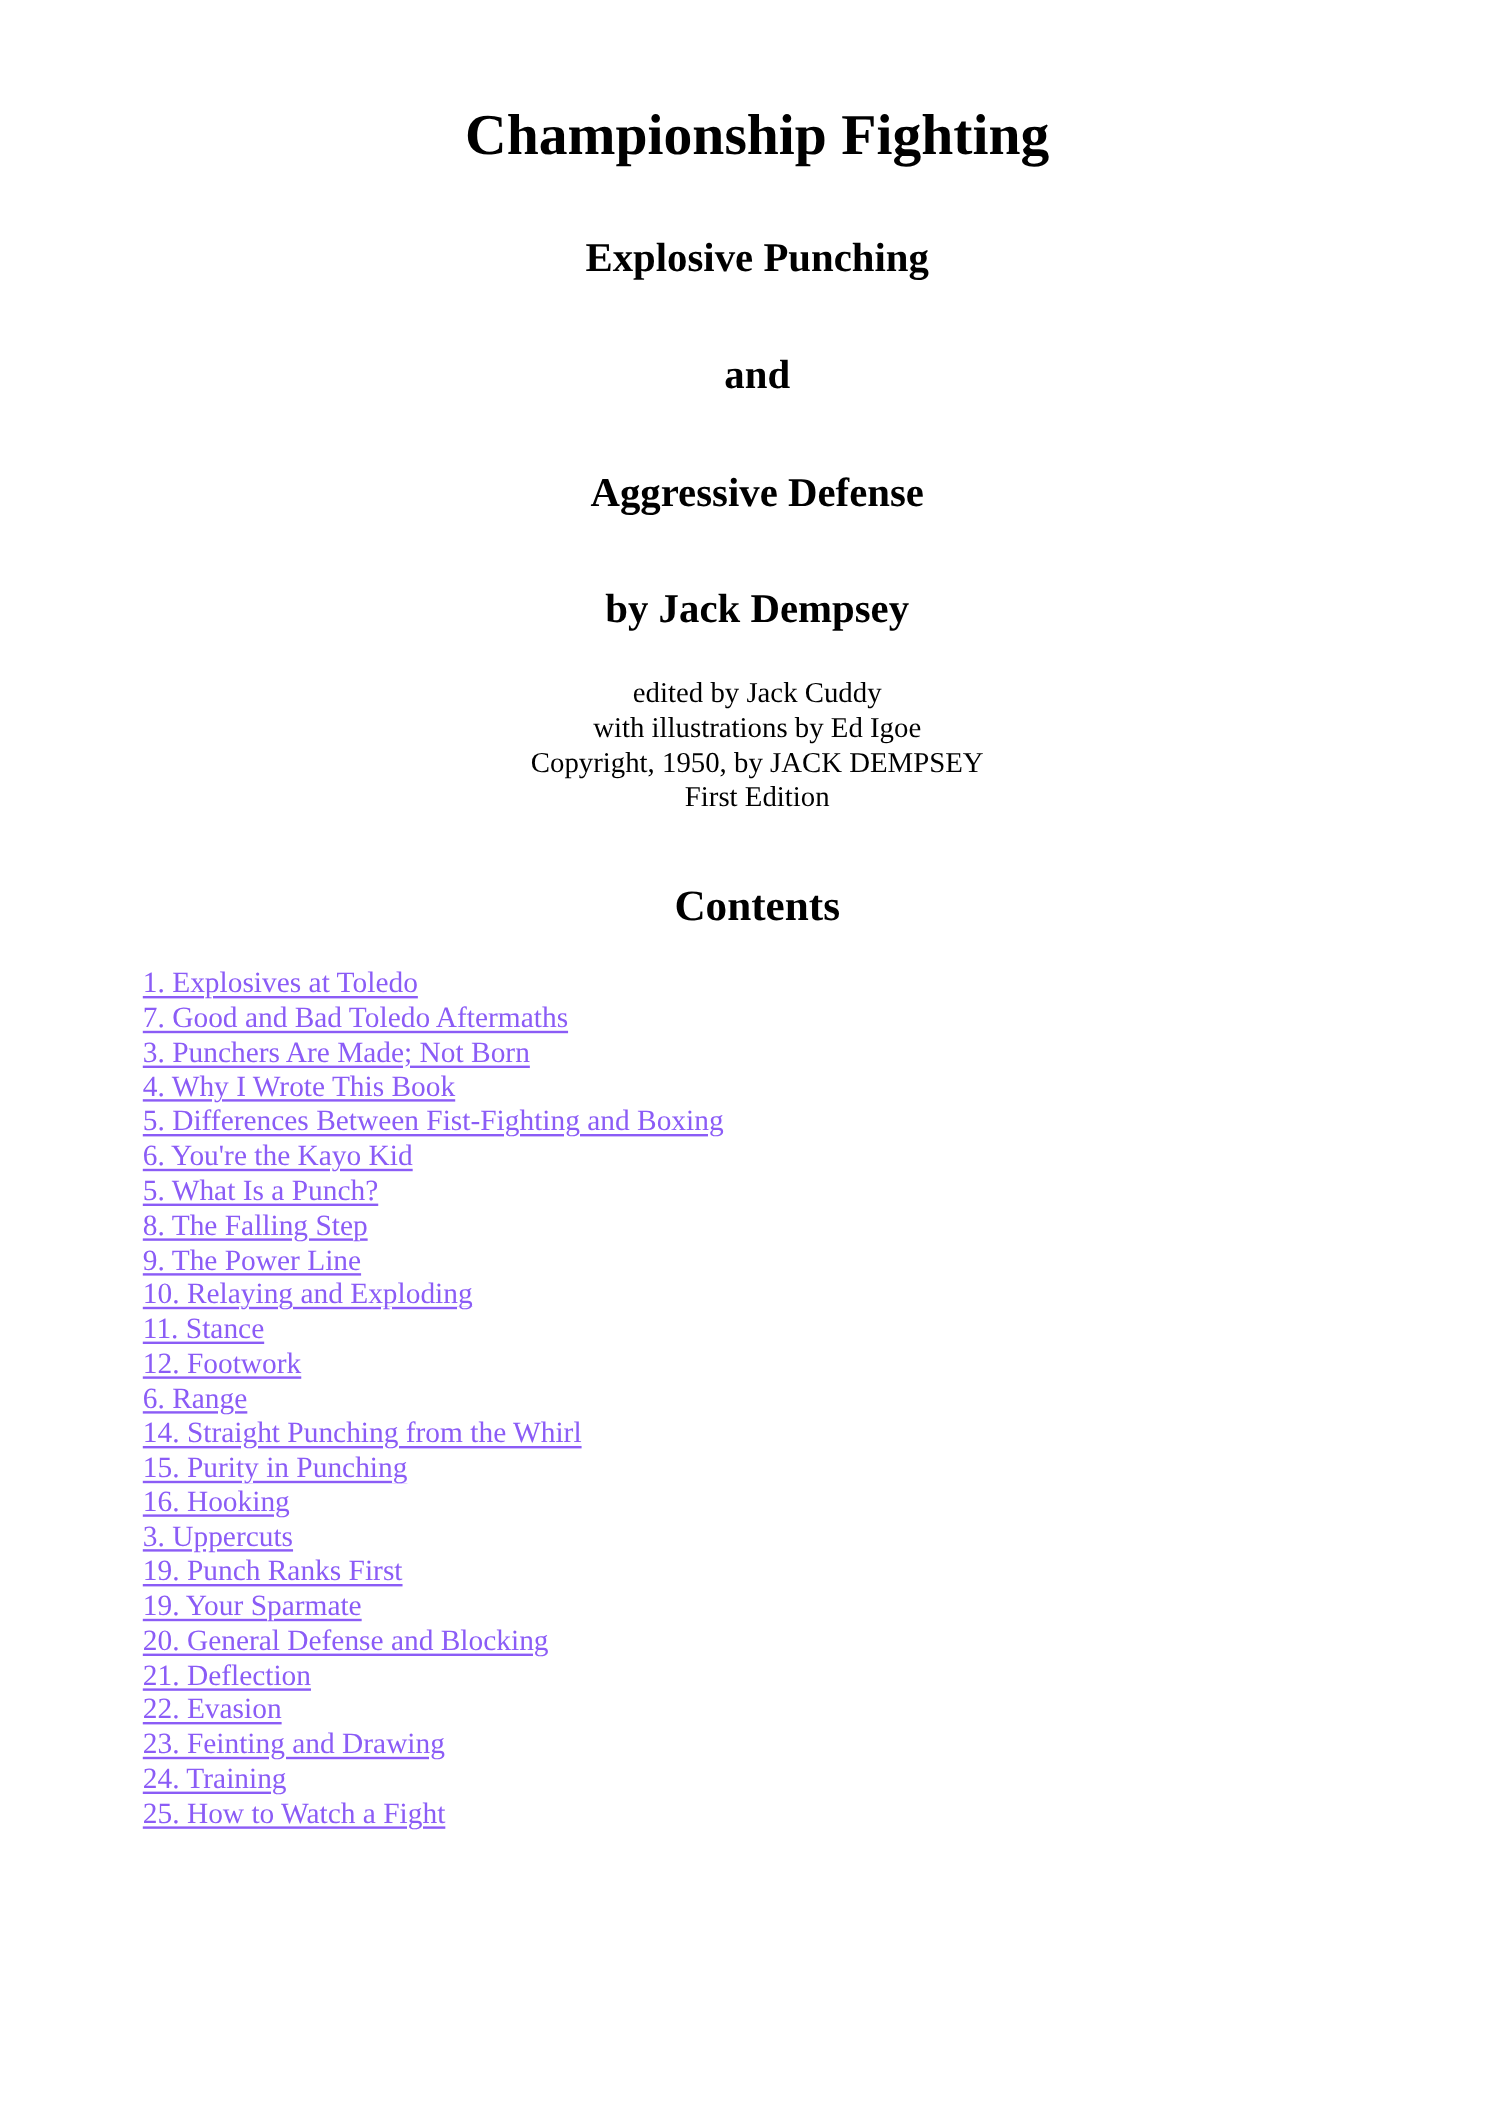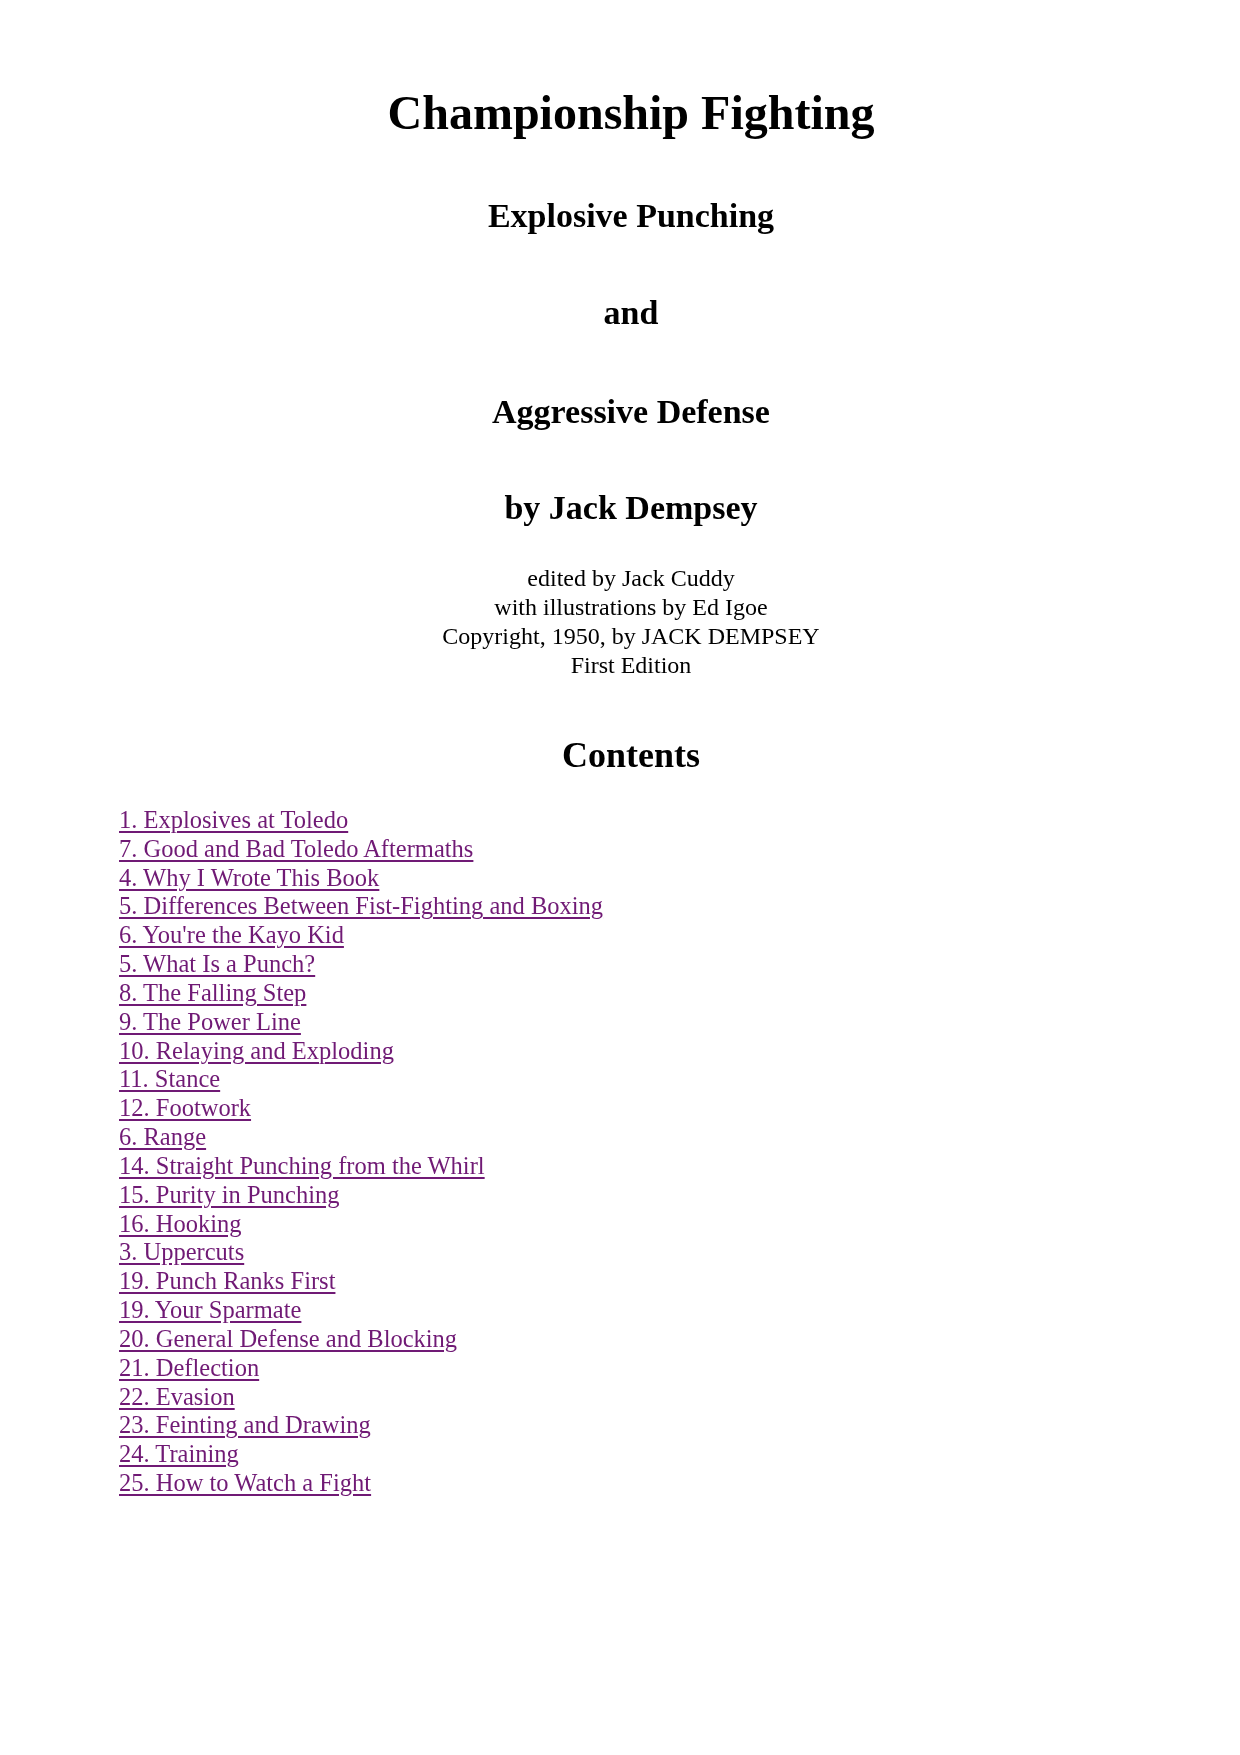--- a/index.html
+++ b/index.html
@@ -51,21 +51,21 @@
       padding: 0;
       list-style: none;
     }
     .toc li {
       height: 28.83px;
       line-height: 28.83px;
       font-size: 24.5px;
       white-space: nowrap;
     }
     .toc a {
-      color: #701a75;
+      color: #8b5cf6;
       text-decoration-thickness: 2px;
       text-underline-offset: 3px;
     }
   </style>
 </head>
 <body>
 
 <h1 class="center-line h-title" style="top:89px; margin:0;">Championship Fighting</h1>
 
 <div class="center-line h-sub" style="top:199px;">Explosive Punching</div>
@@ -76,20 +76,21 @@
 <div class="center-line meta" style="top:566px;">edited by Jack Cuddy</div>
 <div class="center-line meta" style="top:595px;">with illustrations by Ed Igoe</div>
 <div class="center-line meta" style="top:624px;">Copyright, 1950, by JACK DEMPSEY</div>
 <div class="center-line meta" style="top:653px;">First Edition</div>
 
 <h2 class="center-line h-contents" style="top:737px; margin:0;">Contents</h2>
 
 <ul class="toc">
   <li><a href="#">1. Explosives at Toledo</a></li>
   <li><a href="#">7. Good and Bad Toledo Aftermaths</a></li>
+  <li><a href="#">3. Punchers Are Made; Not Born</a></li>
   <li><a href="#">4. Why I Wrote This Book</a></li>
   <li><a href="#">5. Differences Between Fist-Fighting and Boxing</a></li>
   <li><a href="#">6. You're the Kayo Kid</a></li>
   <li><a href="#">5. What Is a Punch?</a></li>
   <li><a href="#">8. The Falling Step</a></li>
   <li><a href="#">9. The Power Line</a></li>
   <li><a href="#">10. Relaying and Exploding</a></li>
   <li><a href="#">11. Stance</a></li>
   <li><a href="#">12. Footwork</a></li>
   <li><a href="#">6. Range</a></li>

